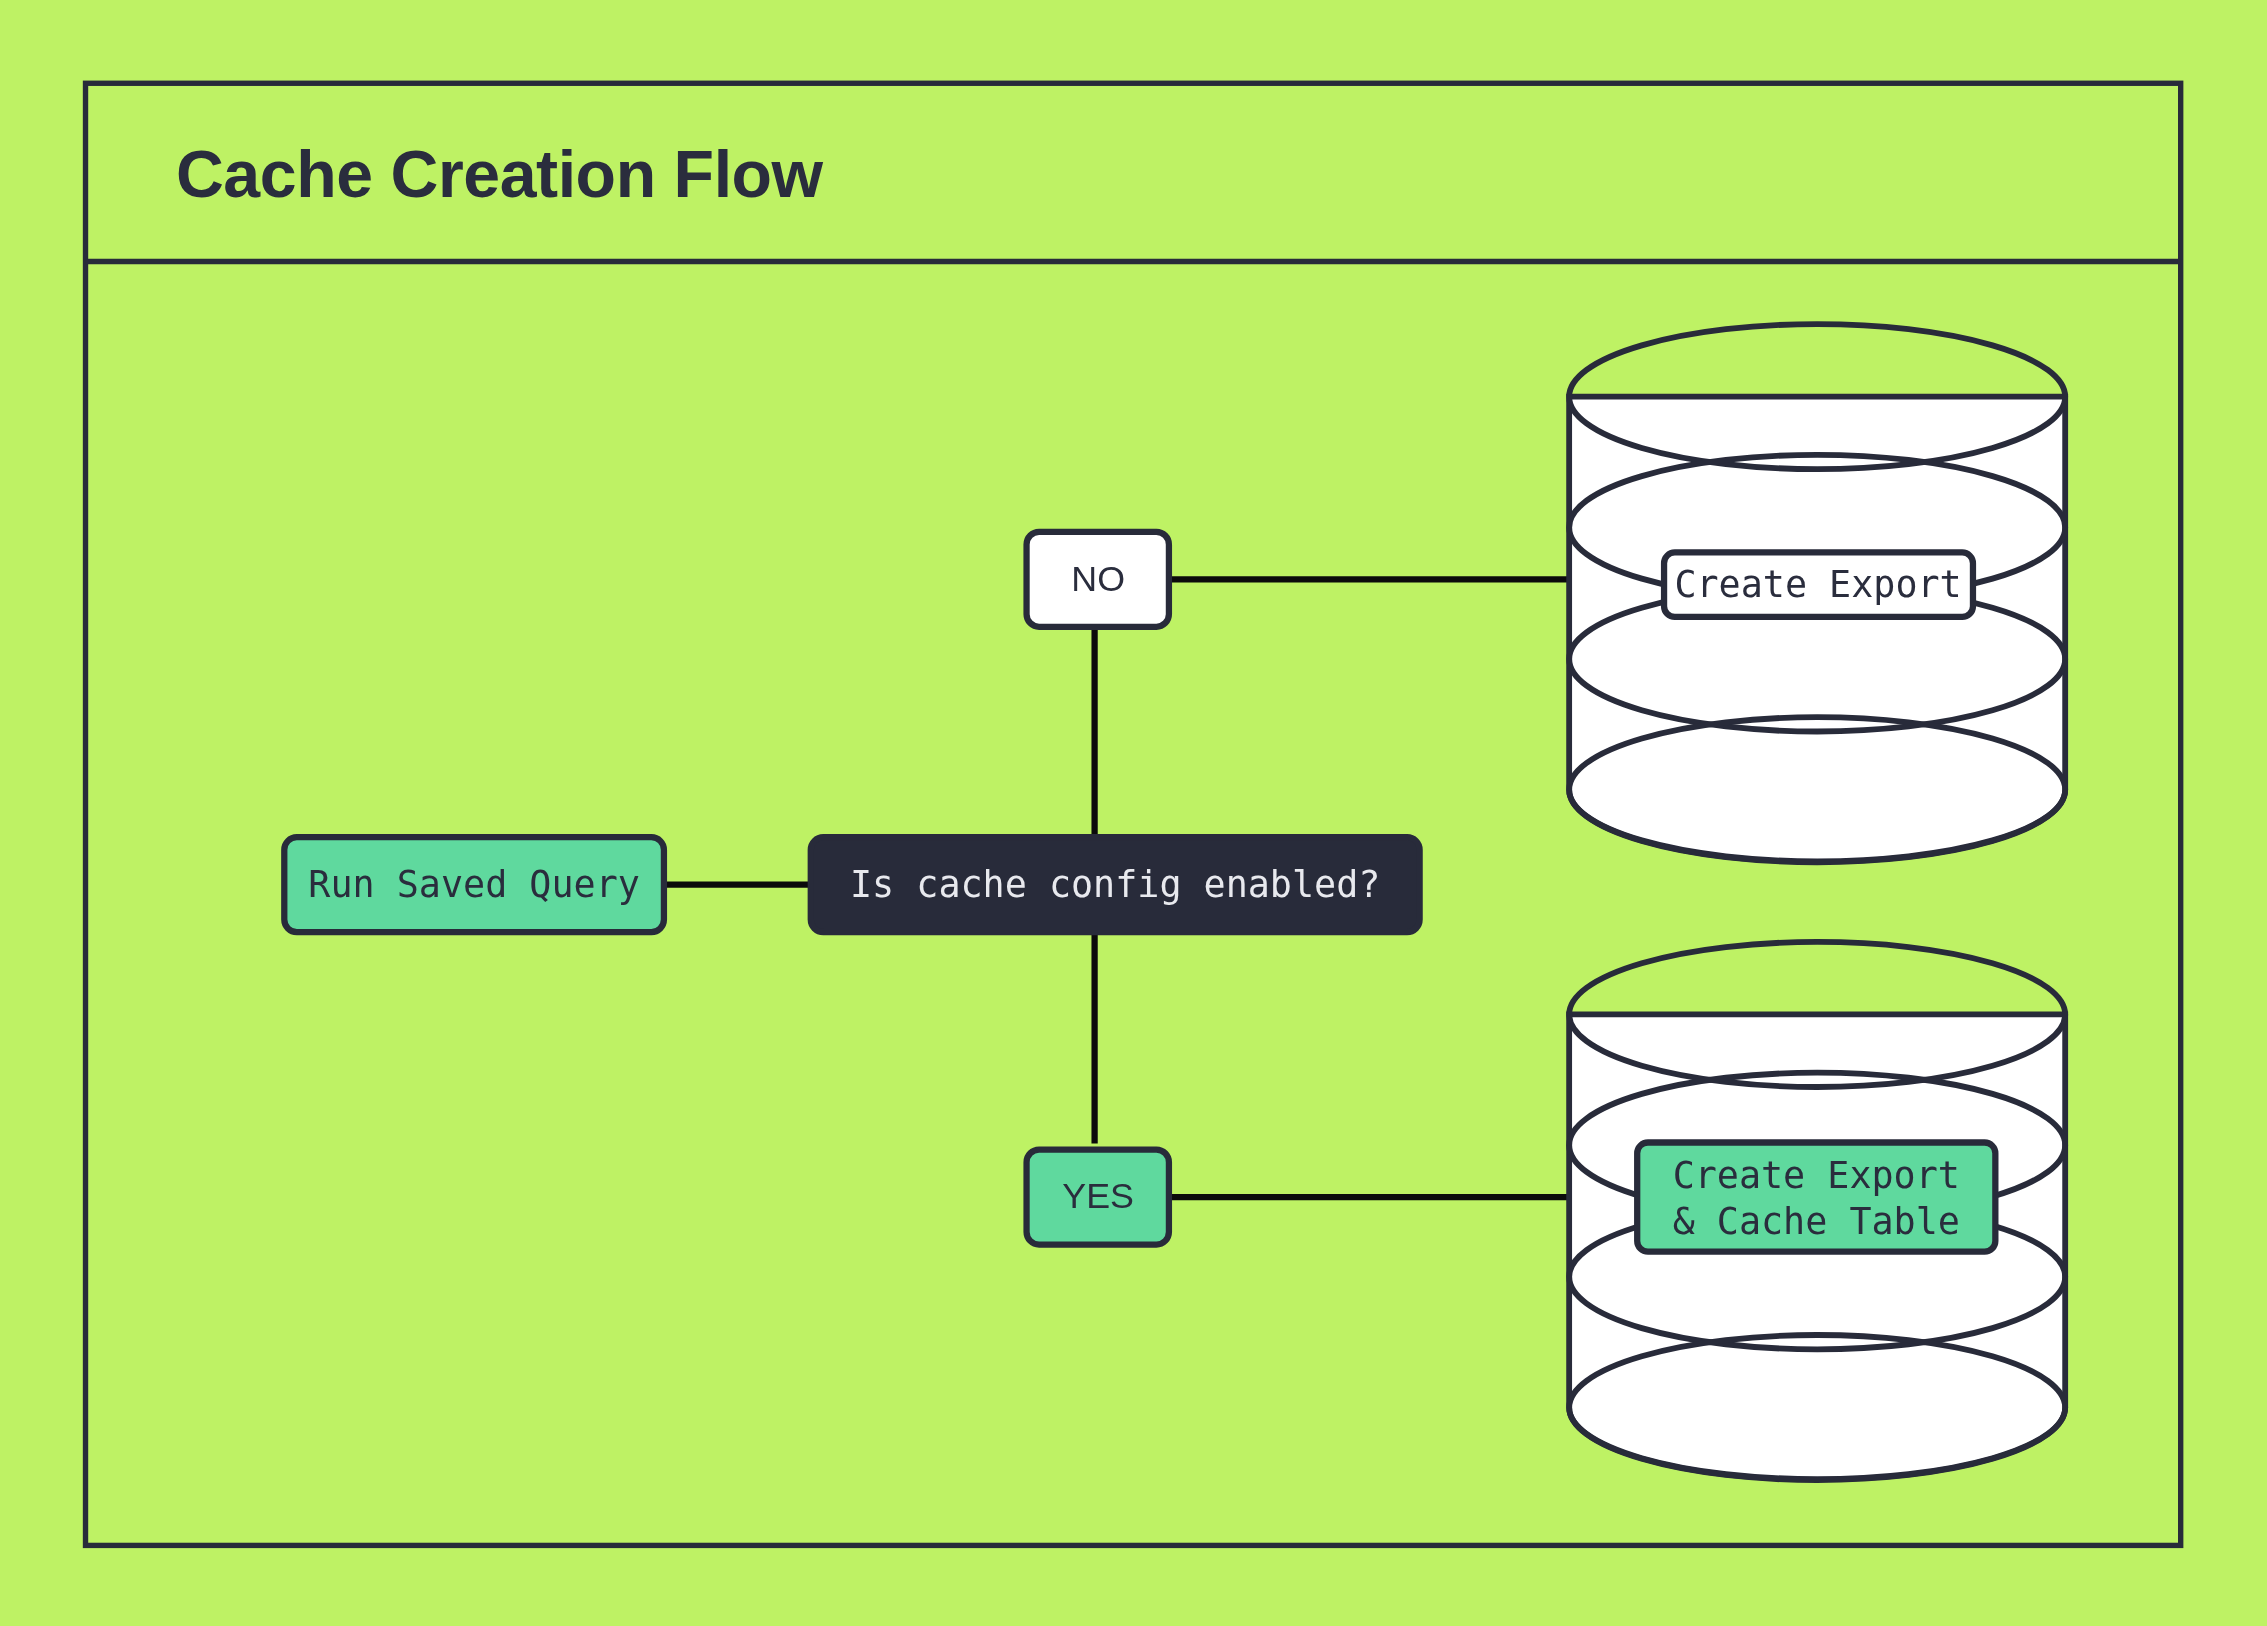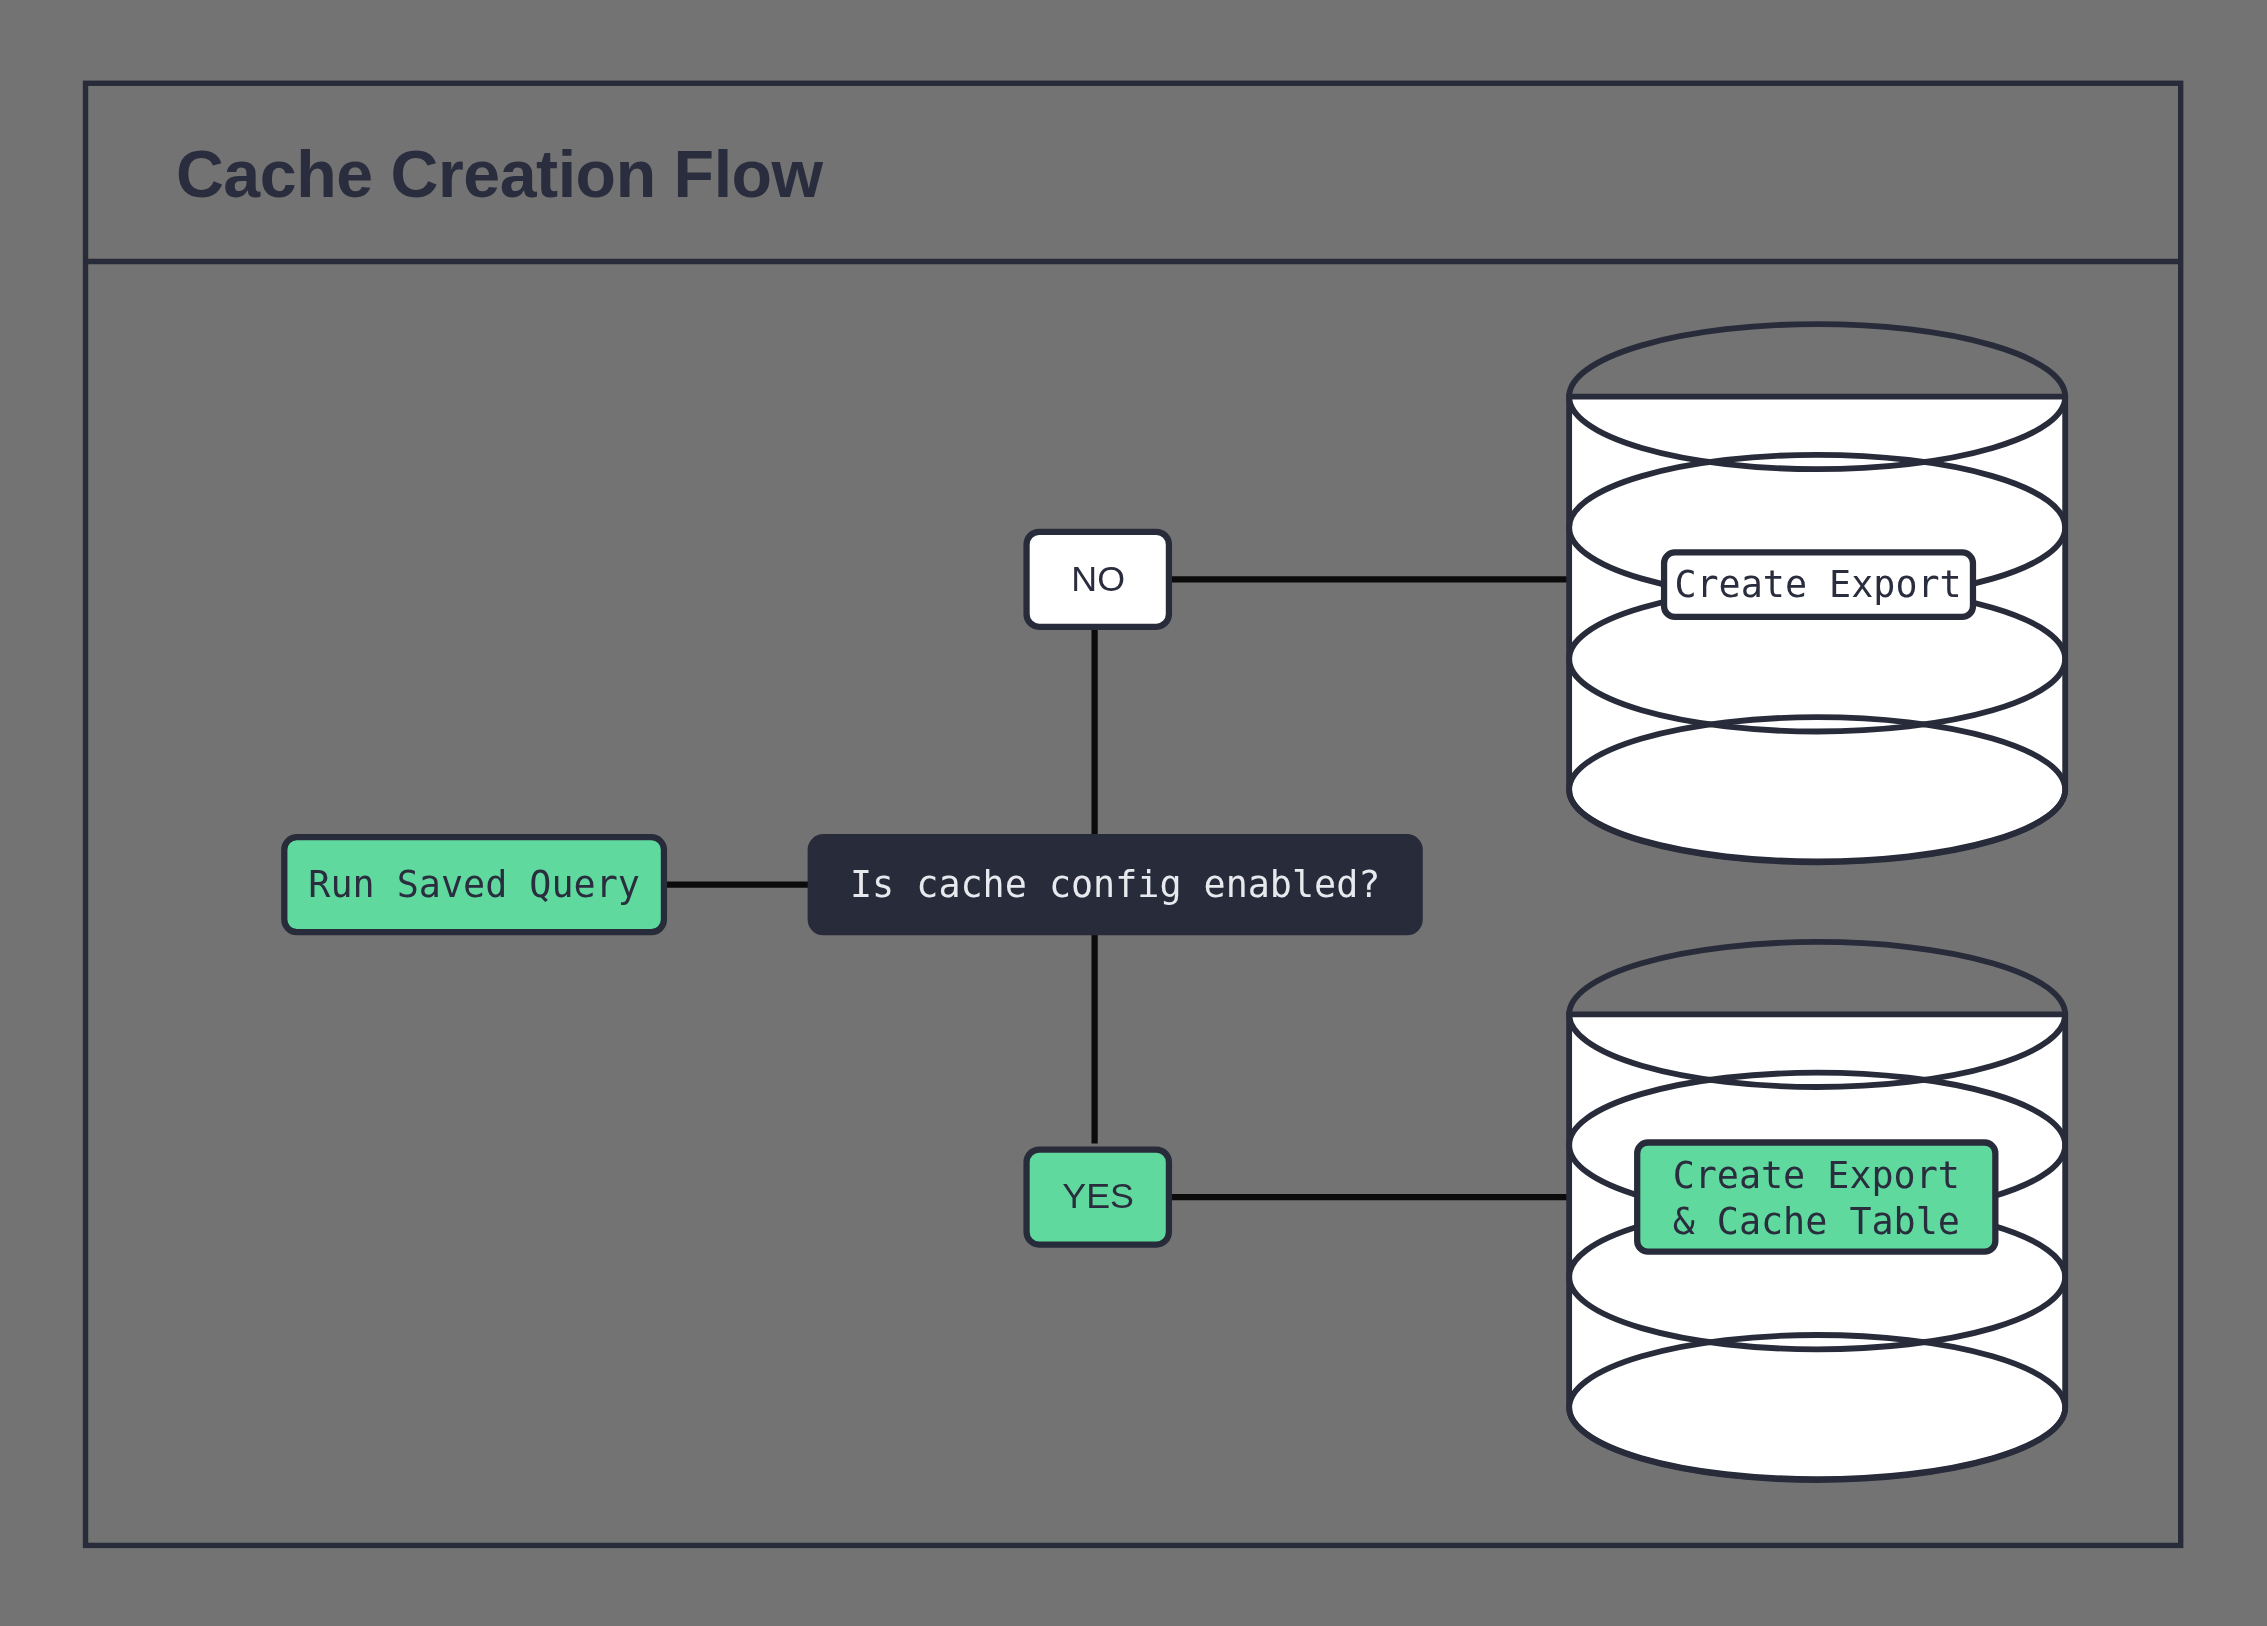--- a/index.html
+++ b/index.html
@@ -10,21 +10,21 @@
   body {
     width: 2268px;
     height: 1626px;
     font-family: "Liberation Sans", sans-serif;
     overflow: hidden;
   }
   #stage {
     position: relative;
     width: 2268px;
     height: 1626px;
-    background: #737373;
+    background: #bef264;
   }
   svg#diagram {
     display: block;
     width: 2268px;
     height: 1626px;
   }
   .frame-line {
     fill: none;
     stroke: #282B3A;
     stroke-width: 6;

